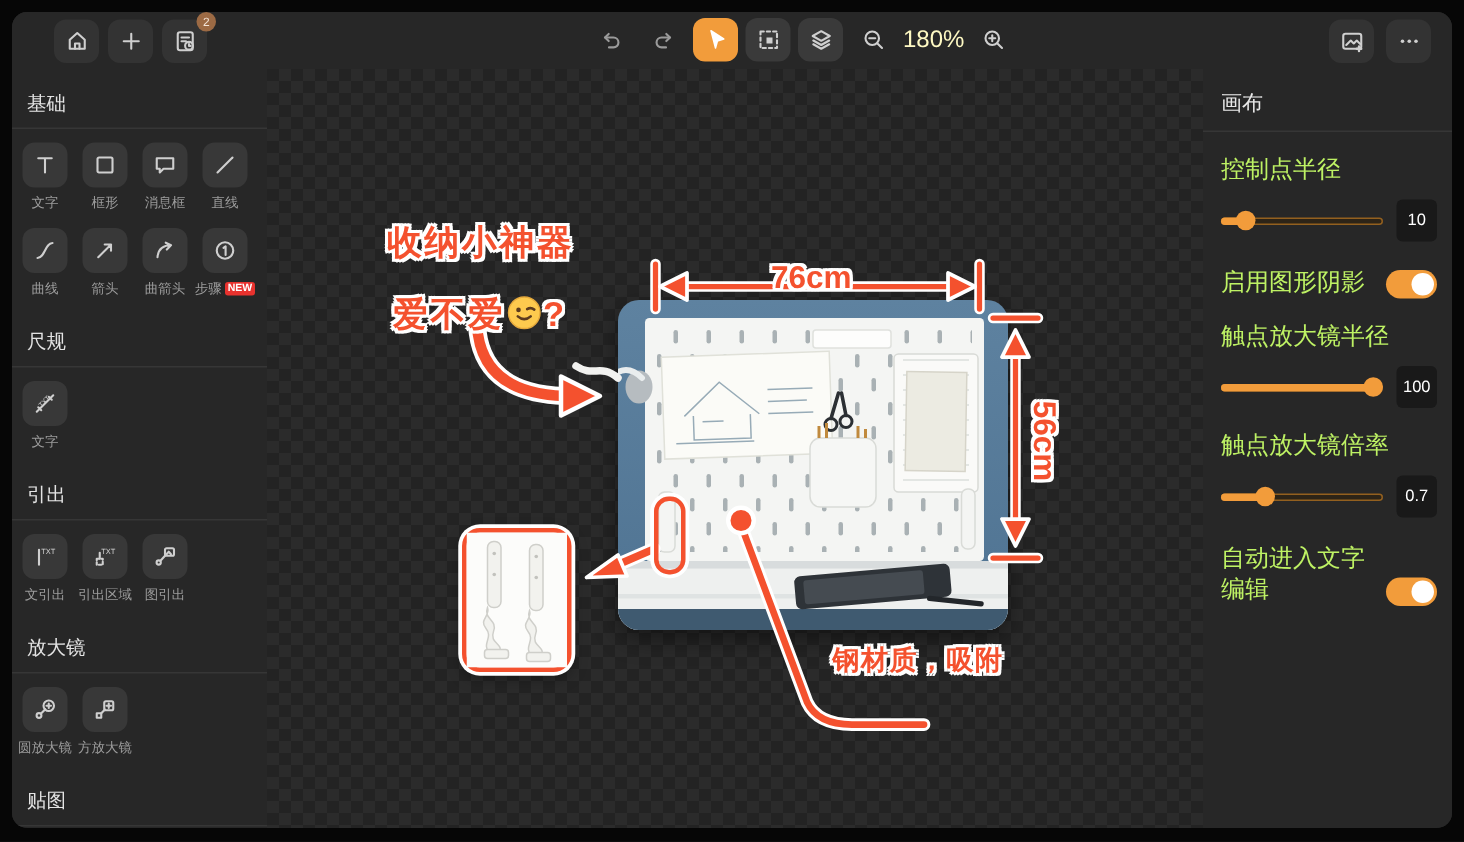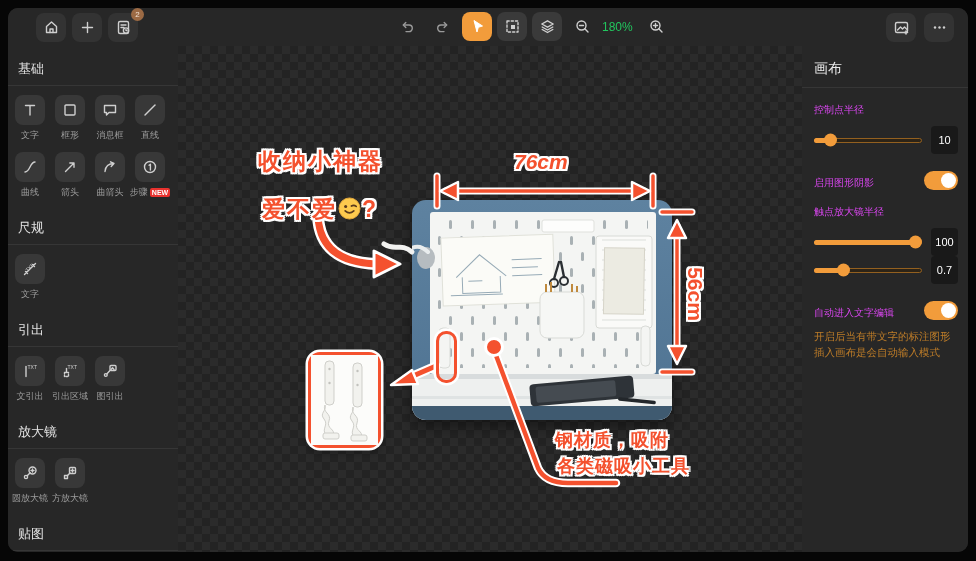--- a/index.html
+++ b/index.html
@@ -10,21 +10,21 @@
   .topbar { grid-column:1/4; display:flex; align-items:center; position:relative; background:#272727; }
   .tb-group { display:flex; align-items:center; gap:6px; }
   .tb-left { margin-left:28px; }
   .tb-center { position:absolute; left:384px; top:4px; gap:5px; }
   .tb-right { margin-left:auto; margin-right:14px; gap:8px; }
   .tb-btn { width:30px; height:29px; border-radius:8px; background:#333; border:none; display:flex; align-items:center; justify-content:center; position:relative; cursor:pointer; }
   .tb-btn.flat { background:transparent; }
   .tb-btn.active { background:#f29c3b; }
   .tb-btn svg { display:block; }
   .badge { position:absolute; top:-5px; right:-6px; min-width:13px; height:13px; border-radius:7px; background:#9c6a44; color:#f3e3d6; font-size:8px; display:flex; align-items:center; justify-content:center; padding:0 2px; }
-  .zoom-level { color:#22c55e; font-size:12px; min-width:34px; text-align:left; cursor:pointer; }
+  .zoom-level { color:#fef9c3; font-size:16px; min-width:34px; text-align:left; cursor:pointer; }
   .st { stroke:#cfcfcf; stroke-width:1.4; fill:none; stroke-linecap:round; stroke-linejoin:round; }
   .st-dim { stroke:#9a9a9a; }
   
   .sidebar { background:#272727; padding-top:6px; overflow:hidden; }
   .sec-title { color:#e3e3e3; font-size:13px; padding:8px 0 7px 10px; }
   .sec-divider { height:1px; background:#363636; }
   .tool-grid { display:grid; grid-template-columns:repeat(4,40px); row-gap:10px; padding:9px 0 12px 2px; }
   .tool { display:flex; flex-direction:column; align-items:center; cursor:pointer; }
   .tool-btn { width:30px; height:30px; border-radius:8px; background:#383838; border:none; display:flex; align-items:center; justify-content:center; cursor:pointer; }
   .tool-label { margin-top:4px; font-size:9px; color:#9c9c9c; white-space:nowrap; display:flex; align-items:center; gap:2px; }
@@ -42,21 +42,21 @@
   .dim-label { font-size:21px; }
   .dim-label-v { transform:rotate(90deg); }
   .callout-label { font-size:18px; letter-spacing:1px; }
   .mag-box { position:absolute; left:130px; top:306px; width:73px; height:96px; background:#fcfcfa; border:3px solid #f4512e; border-radius:12px; box-shadow:0 0 0 2.5px #fff,0 4px 10px rgba(0,0,0,.35); }
   .mag-src { position:absolute; left:258px; top:285px; width:21px; height:52px; border:3px solid #f4512e; border-radius:10px; box-shadow:0 0 0 2.5px #fff; }
   .emoji { display:inline-block; vertical-align:-3px; margin:0 1px; }
   
   .inspector { background:#272727; padding:6px 10px 0 12px; overflow:hidden; }
   .insp-title { color:#e8e8e8; font-size:14px; padding:8px 0 9px 0; }
   .insp-divider { height:1px; background:#363636; margin:0 -12px; }
-  .ctl-label { font-size:10px; color:#d946ef; margin:15px 0 9px; }
+  .ctl-label { font-size:16px; color:#bef264; margin:15px 0 9px; }
   .slider-row { display:flex; align-items:center; gap:9px; }
   .slider { flex:1; height:5px; border:1px solid #93601f; border-radius:3px; background:#2d2417; position:relative; cursor:pointer; }
   .slider-fill { position:absolute; left:-1px; top:-1px; height:5px; background:#f29c3b; border-radius:3px; }
   .thumb { position:absolute; right:-7px; top:50%; transform:translateY(-50%); width:13px; height:13px; border-radius:50%; background:#f29c3b; cursor:pointer; }
   .value-box { min-width:27px; height:28px; background:#191919; border-radius:4px; color:#fff; font-size:11px; display:flex; align-items:center; justify-content:center; padding:0 4px; cursor:text; }
   .toggle-row { display:flex; justify-content:space-between; align-items:flex-end; margin-top:17px; }
   .toggle { width:34px; height:19px; border-radius:10px; background:#4a4a4a; position:relative; cursor:pointer; flex:none; }
   .toggle.on { background:#f29c3b; }
   .toggle .knob { position:absolute; left:2px; top:2px; width:15px; height:15px; border-radius:50%; background:#fff; }
   .toggle.on .knob { left:auto; right:2px; }
@@ -446,25 +446,24 @@
     <div class="annot-text headline" style="left:80px; top:100px;"><span>收纳小神器</span></div>
     <div class="annot-text headline" style="left:84px; top:148px;">
       <span>爱不爱</span><span class="emoji"><svg width="23" height="23" viewBox="0 0 24 24">
             <circle cx="12" cy="12" r="11" fill="#fdca4e" stroke="#e5a93c" stroke-width="1"></circle>
             <circle cx="8" cy="10" r="1.6" fill="#5b3b1e"></circle>
             <path d="M14 9.5 Q16.5 8 19 9.8" stroke="#5b3b1e" stroke-width="1.8" fill="none" stroke-linecap="round"></path>
             <path d="M7.5 14.5 Q12 18.5 16.5 14.5" stroke="#5b3b1e" stroke-width="1.8" fill="none" stroke-linecap="round"></path>
           </svg></span><span>?</span>
     </div>
 
-    <div class="annot-text dim-label" style="left:336px; top:104px;font-style:italic;"><span>76cm</span></div>
+    <div class="annot-text dim-label" style="left:336px; top:128px;"><span>76cm</span></div>
     <div class="annot-text dim-label dim-label-v" style="left:486px; top:236px; width:62px; text-align:center;"><span>56cm</span></div>
 
     <div class="annot-text callout-label" style="left:377px; top:382px;"><span>钢材质，吸附</span></div>
-    <div class="annot-text callout-label" style="left:379px; top:408px;"><span>各类磁吸小工具</span></div>
   </div>
 
   <aside class="inspector">
     <div class="insp-title">画布</div>
     <div class="insp-divider"></div>
 
     <div class="ctl-label">控制点半径</div>
     <div class="slider-row">
       <div class="slider">
         <div class="slider-fill" style="width: 15%;">
@@ -485,31 +484,31 @@
     <div class="ctl-label">触点放大镜半径</div>
     <div class="slider-row">
       <div class="slider">
         <div class="slider-fill" style="width: 95%;">
             <div class="thumb"></div>
           </div>
       </div>
       <div class="value-box">100</div>
     </div>
 
+    <div class="ctl-label">触点放大镜倍率</div>
     <div class="slider-row">
       <div class="slider">
         <div class="slider-fill" style="width: 27%;">
             <div class="thumb"></div>
           </div>
       </div>
       <div class="value-box">0.7</div>
     </div>
 
     <div class="toggle-row">
       <span class="ctl-label" style="margin:0">自动进入文字编辑</span>
       <div class="toggle on">
           <div class="knob"></div>
         </div>
     </div>
-    <div class="hint">开启后当有带文字的标注图形插入画布是会自动输入模式</div>
   </aside>
 
 </div>
 
 </body></html>

